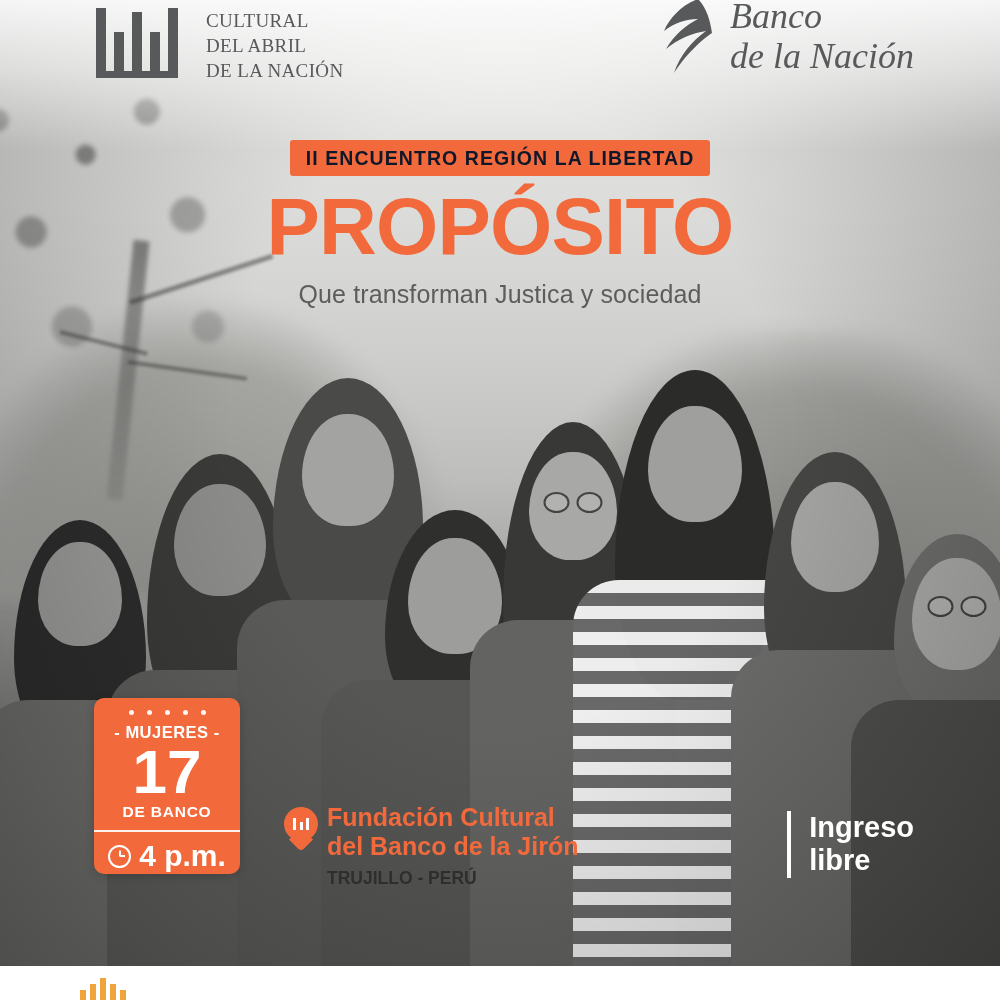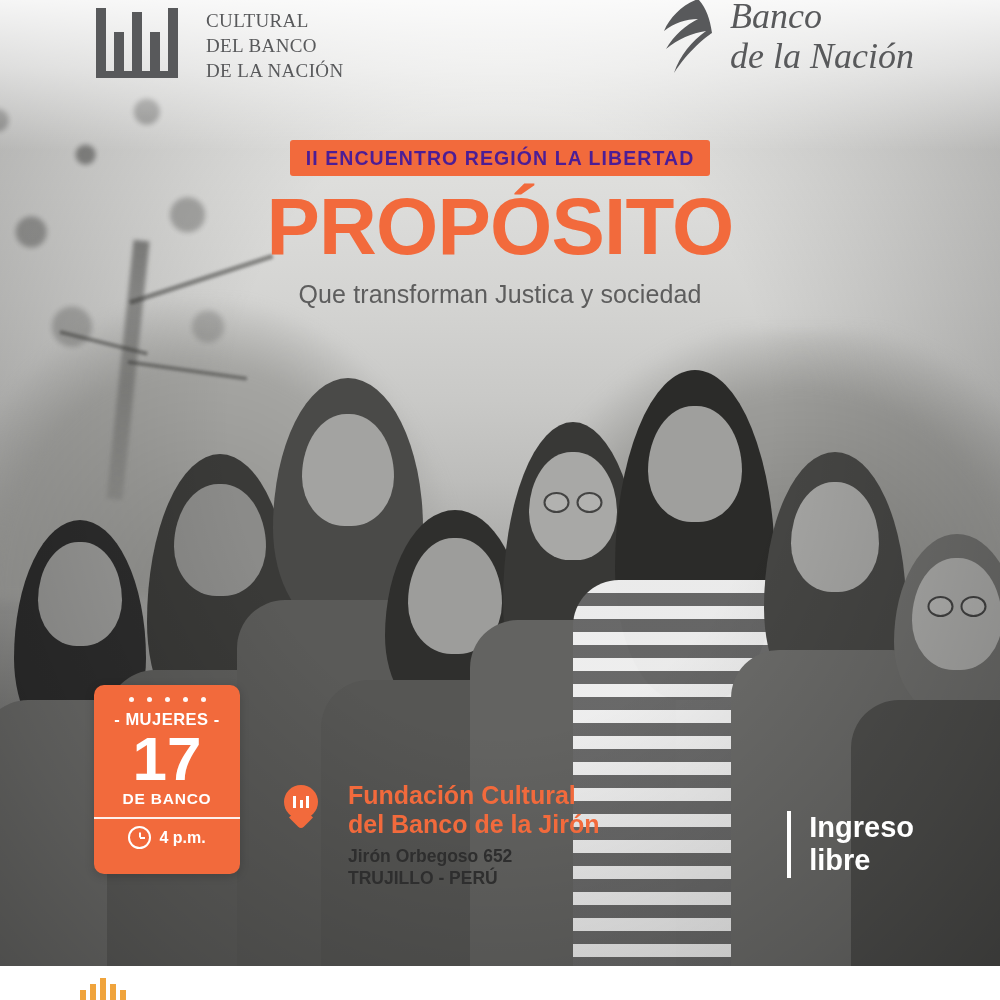--- a/index.html
+++ b/index.html
@@ -208,21 +208,21 @@
   
   .title-block {
     position: absolute;
     left: 0; right: 0;
     top: 140px;
     text-align: center;
   }
   .kicker {
     display: inline-block;
     background: #f26a3c;
-    color: #4c1d95;
+    color: #0f172a;
     font-size: 19.5px;
     font-weight: bold;
     letter-spacing: .055em;
     padding: 7px 16px 6px;
     border-radius: 3px;
   }
   .main-title {
     margin-top: 14px;
     color: #f26a3c;
     font-weight: bold;
@@ -275,26 +275,26 @@
     margin: -2px 0 0;
   }
   .date-month {
     font-size: 15.5px;
     font-weight: bold;
     letter-spacing: .05em;
     margin-bottom: 9px;
   }
   .date-time {
     border-top: 2px solid rgba(255,255,255,.9);
-    padding: 7px 0 25px;
+    padding: 7px 0 1px;
     display: flex;
     align-items: center;
     justify-content: center;
     gap: 8px;
-    font-size: 16px;
+    font-size: 30px;
     font-weight: bold;
   }
   .clock {
     width: 19px; height: 19px;
     border-radius: 50%;
     border: 2.4px solid #ffffff;
     position: relative;
     display: inline-block;
   }
   .clock::before, .clock::after {
@@ -305,21 +305,21 @@
   }
   .clock::before { width: 2px; height: 5.5px; transform: translate(-50%,-100%); }
   .clock::after  { width: 5px; height: 2px; transform: translate(0,-50%); }
 
   
   .venue {
     position: absolute;
     left: 284px;
     bottom: 110px;
     display: flex;
-    gap: 30px;
+    gap: 9px;
     align-items: flex-start;
   }
   .pin {
     width: 34px;
     height: 46px;
     position: relative;
     flex: none;
     margin-top: 4px;
   }
   .pin .bulb {
@@ -479,21 +479,21 @@
         <span style="left:0;width:10px;height:70px;"></span>
         <span style="left:18px;width:10px;height:46px;"></span>
         <span style="left:36px;width:10px;height:62px;"></span>
         <span style="left:36px;width:10px;height:10px;bottom:56px;"></span>
         <span style="left:54px;width:10px;height:46px;"></span>
         <span style="left:72px;width:10px;height:70px;"></span>
         <span style="left:0;width:82px;height:7px;bottom:0;"></span>
       </div>
       <div class="logo-text">
         <div>CULTURAL</div>
-        <div>DEL BANCO</div>
+        <div>DEL ABRIL</div>
         <div>DE LA NACIÓN</div>
       </div>
     </div>
 
     <div class="logo-right">
       <div class="bn-swoosh">
         <svg viewBox="0 0 62 78" width="62" height="78" aria-hidden="true">
           <path d="M46 2 C30 8 18 20 12 34 C22 26 34 22 46 22 C34 28 22 38 14 52 C26 42 40 36 54 34 C40 44 28 58 22 76 C36 54 54 40 60 36 C58 22 54 10 46 2 Z" fill="#58595b"></path>
         </svg>
       </div>
@@ -538,21 +538,20 @@
         <span style="left:6.5px;height:8px;"></span>
         <span style="left:13px;height:12px;"></span>
       </div>
     </div>
     <div class="venue-text">
       <div class="v1">
         <div>Fundación Cultural</div>
         <div>del Banco de la Jirón</div>
       </div>
       <div class="v2">
-        <div>Jirón Orbegoso 652</div>
         <div>TRUJILLO - PERÚ</div>
       </div>
     </div>
   </div>
 
   <div class="free-entry">
     <span>Ingreso</span>
     <span>libre</span>
   </div>
 

